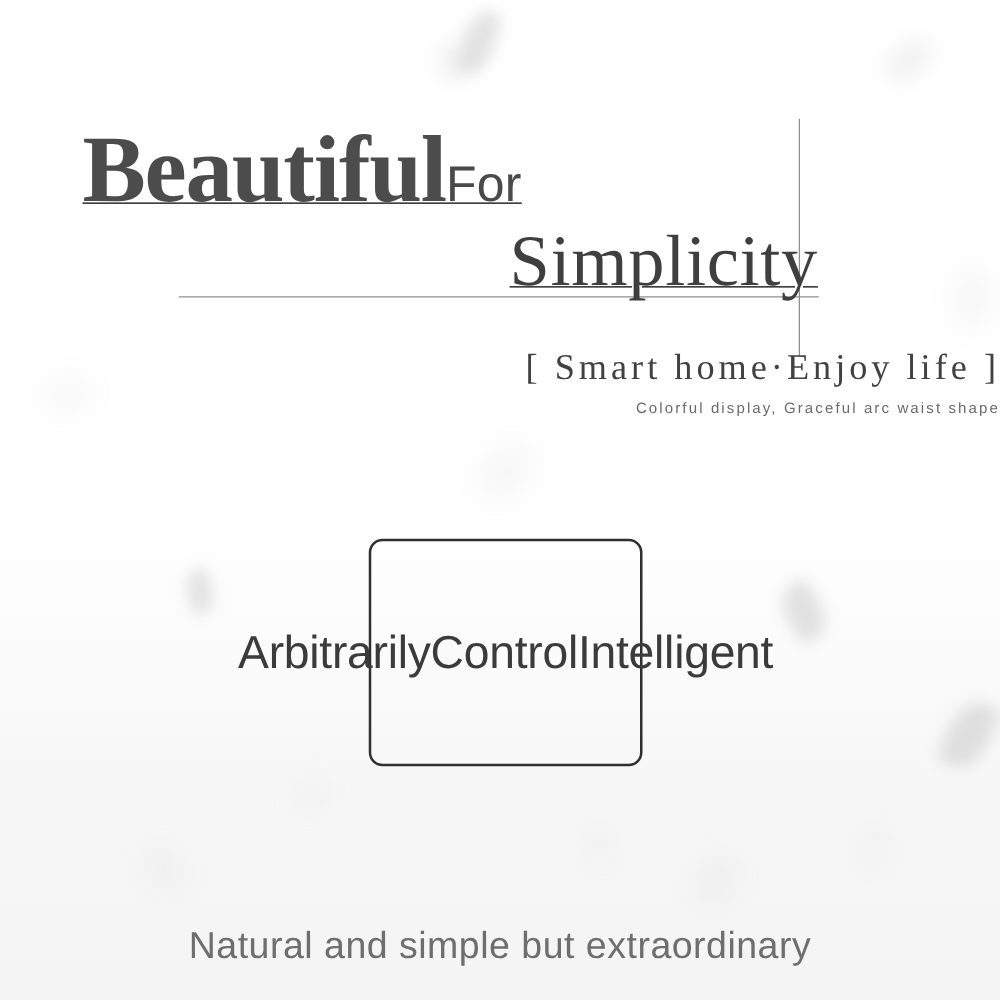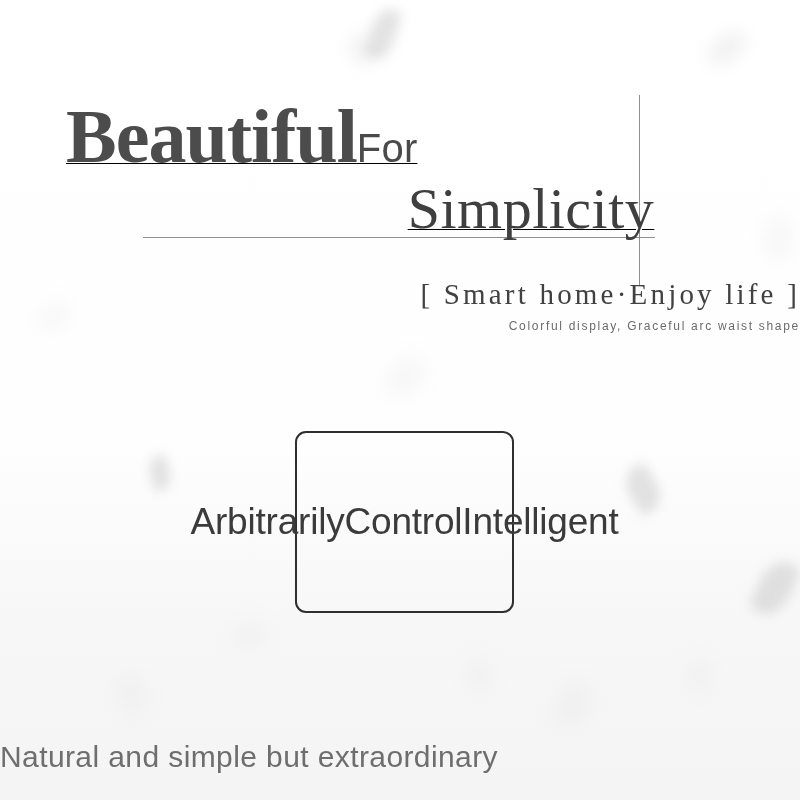--- a/index.html
+++ b/index.html
@@ -170,20 +170,21 @@
     white-space: nowrap;
     letter-spacing: -.2px;
   }
 
   
   .footer-slogan {
     position: absolute;
     left: 0;
     top: 740px;
     width: 800px;
+    text-align: center;
     font-family: "Liberation Sans", sans-serif;
     font-weight: 300;
     font-size: 30px;
     color: #6e6e6e;
     letter-spacing: .4px;
     white-space: nowrap;
   }
 </style>
 </head>
 <body>

